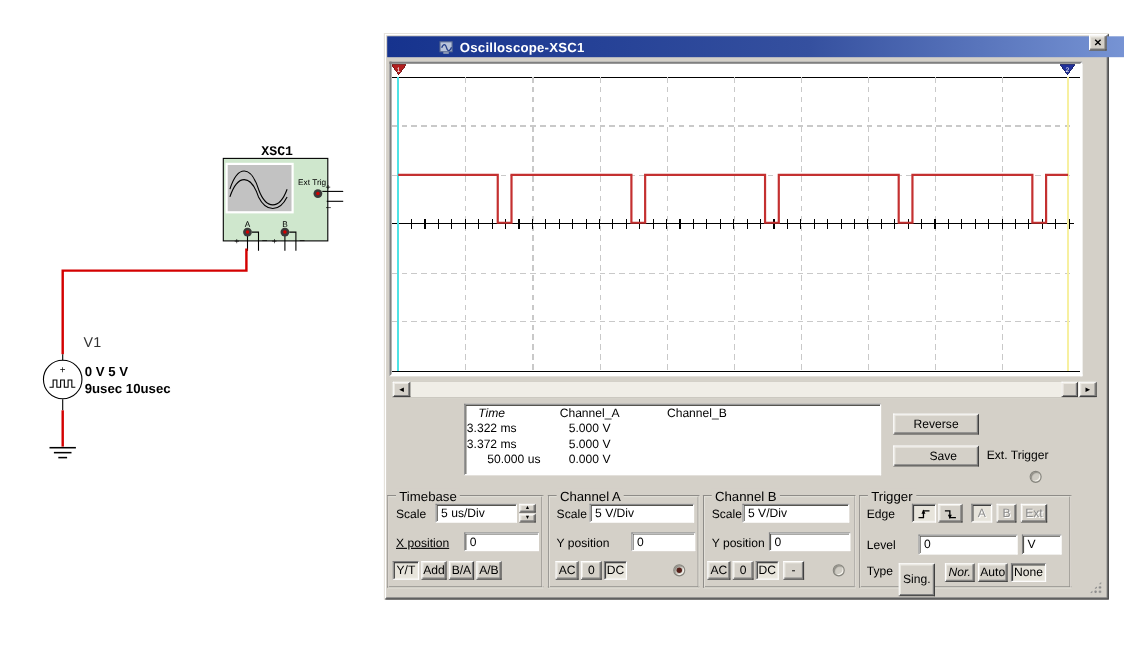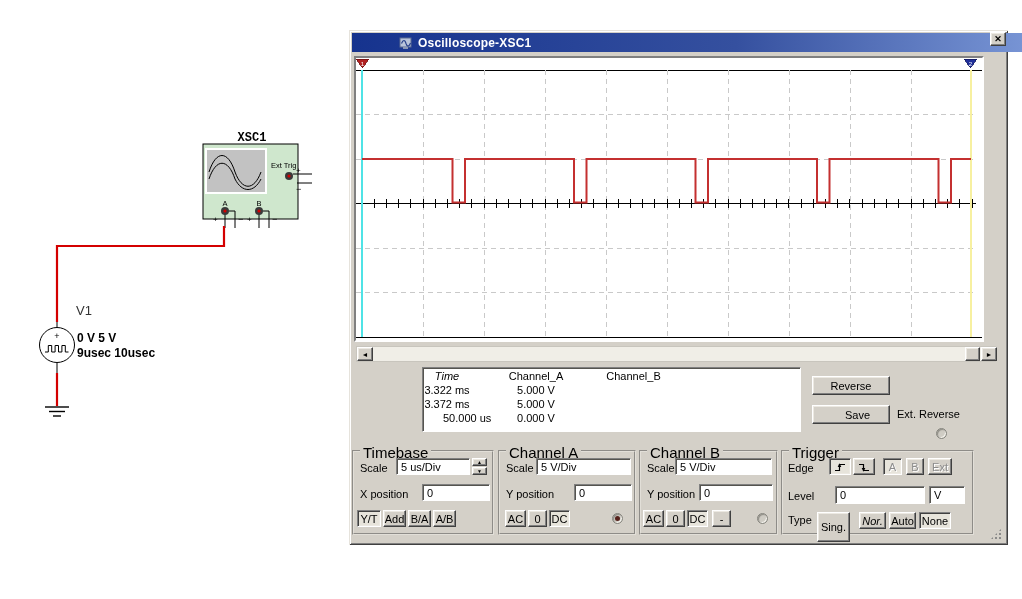--- a/index.html
+++ b/index.html
@@ -24,21 +24,21 @@
   .btn.dis{color:#8c8c8c;text-shadow:1px 1px 0 #ffffff;}
   .close-btn{right:2px;top:2px;width:16px;height:14px;font-size:9px;font-weight:bold;}
   
   .sunken{border:1px solid;border-color:#808080 #ffffff #ffffff #808080;
           box-shadow:inset 1px 1px 0 #55544f;background:#fff;box-sizing:border-box;}
   .input{position:absolute;border:1px solid;border-color:#808080 #ffffff #ffffff #808080;
          box-shadow:inset 1px 1px 0 #55544f;background:#fff;box-sizing:border-box;
          font-family:"Liberation Sans",sans-serif;font-size:11px;padding:0 0 0 4px;color:#000;outline:none;}
   .lbl{position:absolute;font-size:11px;color:#000;white-space:nowrap;}
   .group{position:absolute;border:2px groove #e2dfd8;box-sizing:border-box;}
-  .glabel{position:absolute;top:-8px;left:6px;background:#d4d0c8;padding:0 3px;font-size:15px;}
+  .glabel{position:absolute;top:-8px;left:6px;background:#d4d0c8;padding:0 3px;font-size:12px;}
   .radio{position:absolute;width:11px;height:11px;border-radius:50%;background:#cfccc4;
          border:1px solid #86857e;box-shadow:inset 1px 1px 1px #8f8d86, inset -1px -1px 0 #f4f2ec;box-sizing:border-box;}
   .radio.on::after{content:"";position:absolute;left:2px;top:2px;width:5px;height:5px;border-radius:50%;background:#55201a;}
   
   .sb-track{position:absolute;background:#f0eee7;border:1px solid #c8c5bd;box-sizing:border-box;}
   .sb-btn{font-size:7px;color:#000;}
   .sb-thumb{position:absolute;background:#d4d0c8;border:1px solid;border-color:#ffffff #404040 #404040 #ffffff;
             box-shadow:inset -1px -1px 0 #808080, inset 1px 1px 0 #ece9e2;box-sizing:border-box;}
   .grip{position:absolute;width:14px;height:14px;
         background:radial-gradient(#8a8a8a 1px,transparent 1.2px);
@@ -186,32 +186,32 @@
       <div class="readout-cell" style="left:48px;top:30px;width:130px;">5.000 V</div>
       <div class="readout-cell" style="left:178px;top:30px;width:65px;"></div>
 
       <div class="readout-cell" style="left:4px;top:44px;width:48px;margin-left:16px;">50.000 us</div>
       <div class="readout-cell" style="left:48px;top:44px;width:130px;">0.000 V</div>
       <div class="readout-cell" style="left:178px;top:44px;width:65px;"></div>
     </div>
 
     <div class="btn" style="left:463px;top:346px;width:78px;height:19px;">Reverse</div>
     <div class="btn" style="left:463px;top:375px;width:78px;height:19px;padding-left:13px;">Save</div>
-    <span class="lbl" style="left:548px;top:378px;">Ext. Reverse</span>
+    <span class="lbl" style="left:548px;top:378px;">Ext. Trigger</span>
     <div class="radio" style="left:587px;top:398px;"></div>
 
     <div class="group" style="left:3px;top:420px;width:142px;height:85px;">
       <span class="glabel">Timebase</span>
       <span class="lbl" style="left:6px;top:10px;">Scale</span>
       <input class="input" style="left: 42px; top: 6px; width: 74px; height: 17px;" value="5 us/Div">
       <div class="spin" style="left:118px;top:6px;height:17px;">
         <div class="btn">▲</div>
         <div class="btn" style="margin-top:1px;">▼</div>
       </div>
-      <span class="lbl" style="left:6px;top:36px;">X position</span>
+      <span class="lbl" style="left:6px;top:36px;text-decoration:underline;">X position</span>
       <input class="input" style="left: 68px; top: 32px; width: 68px; height: 17px;" value="0">
       <div class="btn pressed" style="left:3px;top:58px;width:24px;height:17px;">Y/T</div>
       <div class="btn" style="left:29px;top:58px;width:23px;height:17px;">Add</div>
       <div class="btn" style="left:54px;top:58px;width:23px;height:17px;">B/A</div>
       <div class="btn" style="left:79px;top:58px;width:23px;height:17px;">A/B</div>
     </div>
 
     <div class="group" style="left:149px;top:420px;width:138px;height:85px;">
       <span class="glabel">Channel A</span>
       <span class="lbl" style="left:6px;top:10px;">Scale</span>

